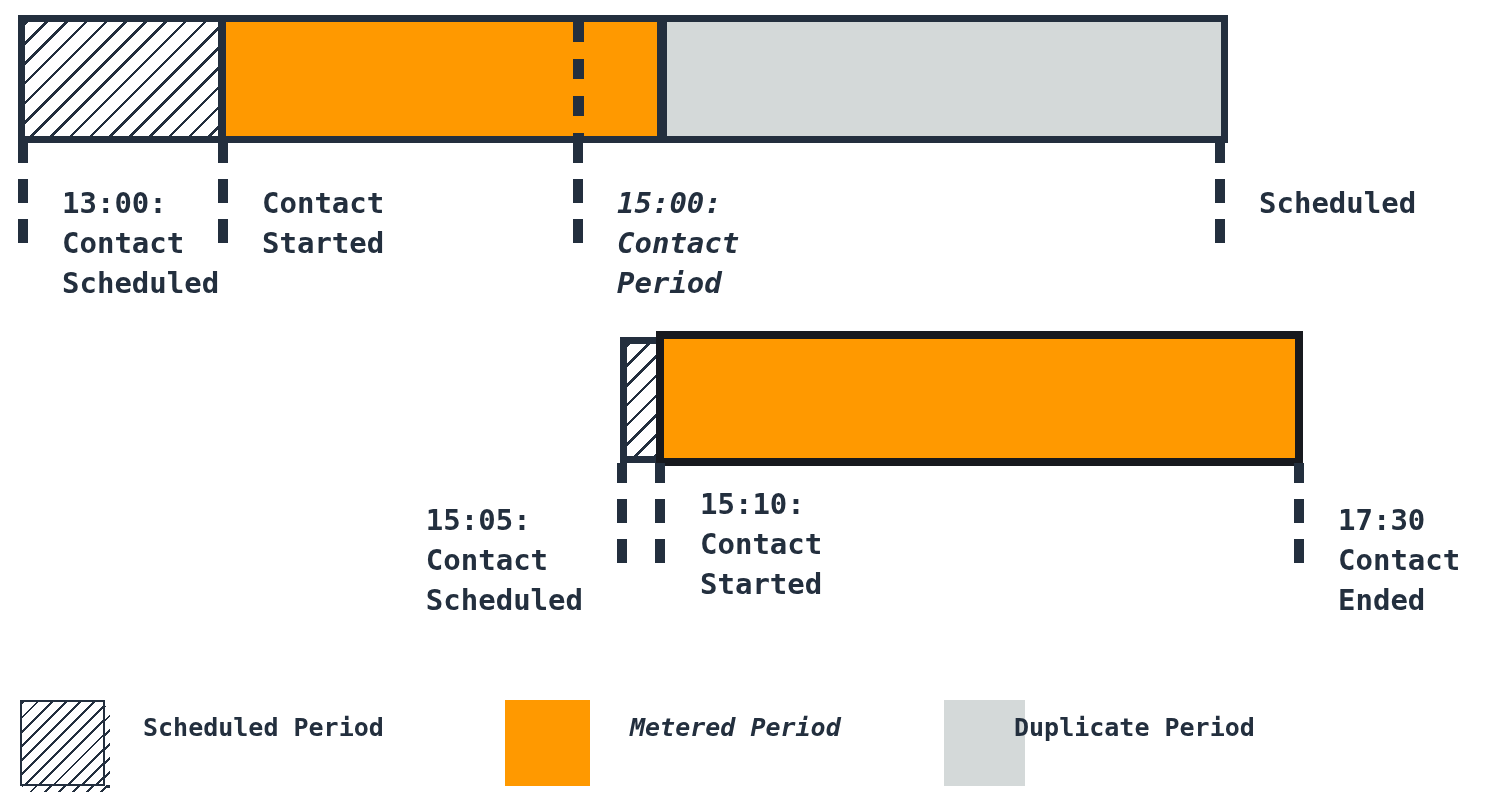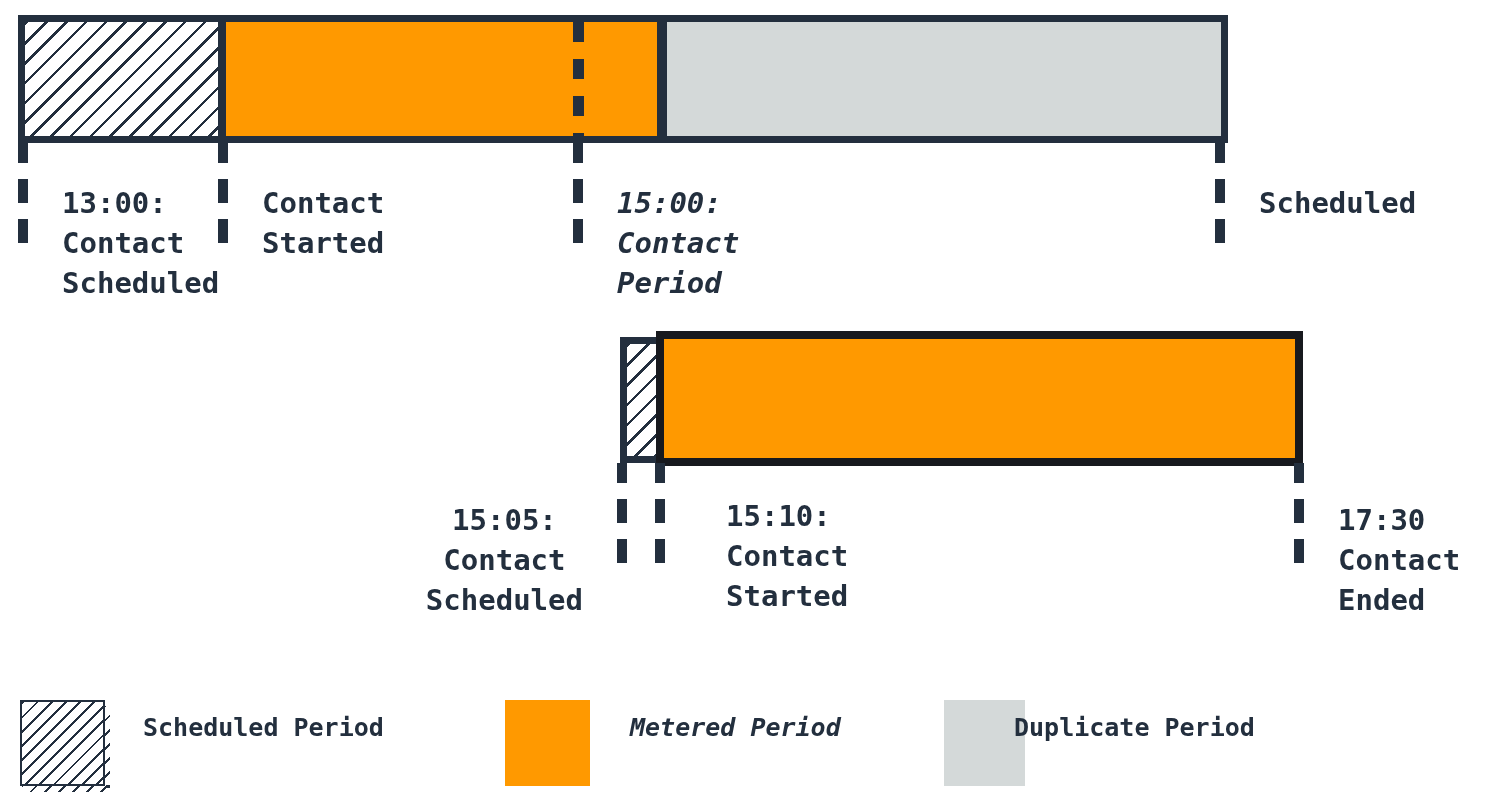--- a/index.html
+++ b/index.html
@@ -35,21 +35,21 @@
     position:absolute;width:10px;height:100px;
     background:linear-gradient(180deg,
       var(--navy,#232F3E) 0 20px, transparent 20px 36px,
       var(--navy,#232F3E) 36px 60px, transparent 60px 76px,
       var(--navy,#232F3E) 76px 100px);
   }
   .tick.r1{top:143px;}
   .tick.r2{top:463px;}
   
   .lbl{position:absolute;font-size:29px;line-height:40px;white-space:nowrap;}
-  .lbl.right{text-align:center;}
+  .lbl.right{text-align:left;}
   
   .legend-swatch{position:absolute;top:700px;height:86px;box-sizing:border-box;}
   .swatch-hatch{
     left:20px;width:85px;border:2.5px solid var(--navy,#232F3E);
     background:repeating-linear-gradient(135deg,
       var(--navy,#232F3E) 0 2px, transparent 2px 10px);
   }
   .swatch-hatch::after{ 
     content:"";position:absolute;left:0;right:-6px;bottom:-8px;height:7px;
     background:repeating-linear-gradient(135deg,
@@ -108,21 +108,21 @@
 
   <div class="tick r2" style="left:617px;"></div>
   <div class="tick r2" style="left:655px;"></div>
   <div class="tick r2" style="left:1294px;"></div>
 
   <div class="lbl right" style="right:909px;top:500px;">
     <div>15:05:</div>
     <div>Contact</div>
     <div>Scheduled</div>
   </div>
-  <div class="lbl" style="left:700px;top:496px;margin-left:26px;">
+  <div class="lbl" style="left:700px;top:484px;">
     <div>15:10:</div>
     <div>Contact</div>
     <div>Started</div>
   </div>
   <div class="lbl" style="left:1338px;top:500px;">
     <div>17:30</div>
     <div>Contact</div>
     <div>Ended</div>
   </div>
 

